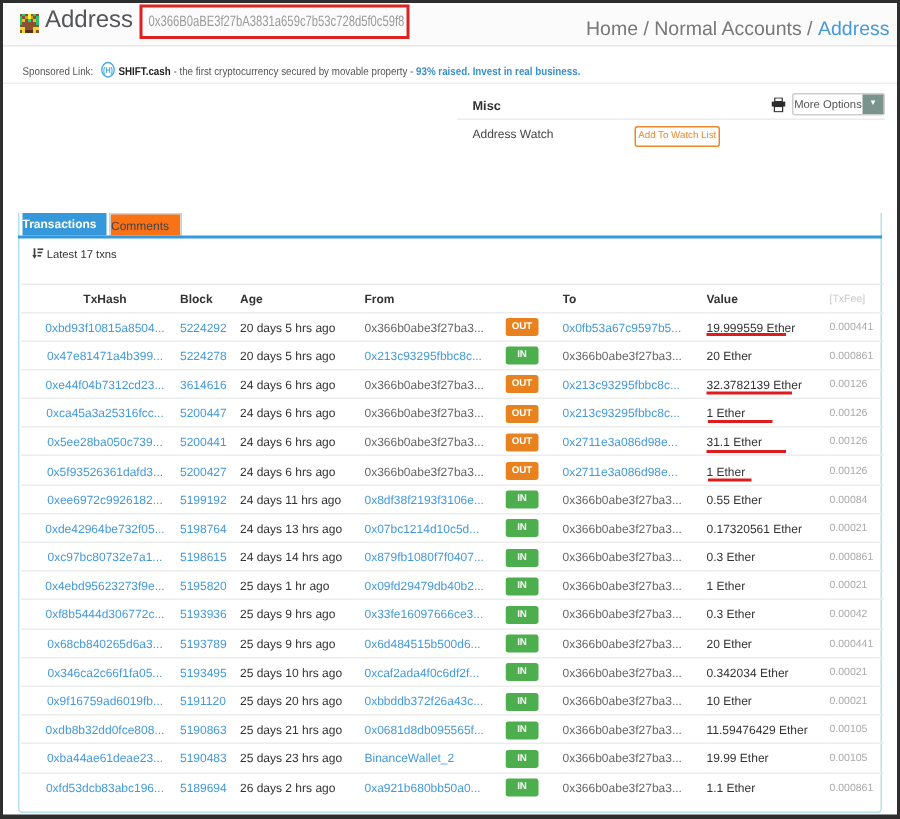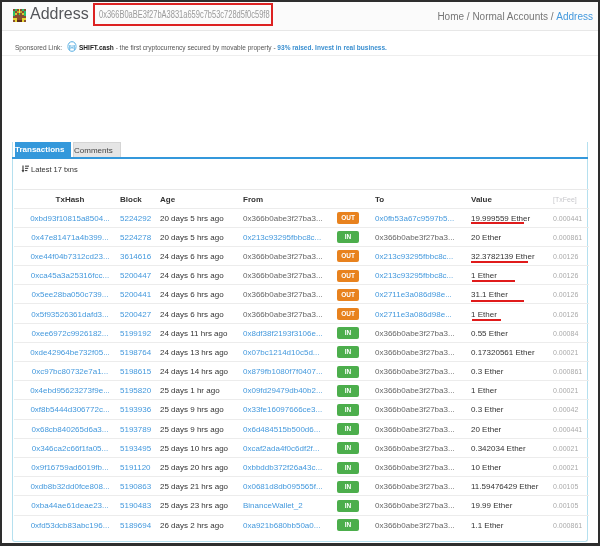--- a/index.html
+++ b/index.html
@@ -9,21 +9,21 @@
   background:#fff; overflow:hidden; }
 .abs { position:absolute; }
 a { text-decoration:none; }
 .blue { color:#4499dd; }
 
 
 #hdr { left:0; top:0; width:596px; height:29px; background:#fbfbfb; border-bottom:1px solid #e7e7e7; }
 #addrlbl { left:28px; top:3px; font-size:16px; color:#54565a; }
 #redbox { left:91px; top:1px; width:180px; height:23px; border:2px solid #dd2222; }
 #addrtxt { left:97px; top:7px; font-size:10px; color:#9a9a9a; transform:scaleX(0.75); transform-origin:0 50%; white-space:nowrap; }
-#crumb { right:5px; top:9px; font-size:10px; color:#777; }
+#crumb { right:5px; top:9px; font-size:13px; color:#777; }
 
 
 #spon { left:13px; top:39px; font-size:7.5px; color:#555; transform:scaleX(0.87); transform-origin:0 50%; white-space:nowrap; }
 #spon b { color:#222; }
 #spon .lnk { color:#3a8fd0; font-weight:bold; }
 #sponsep { left:0; top:53px; width:596px; height:1px; background:#eee; }
 
 
 .pnl-h { font-size:8.5px; font-weight:bold; color:#333; }
 .divline { height:1px; background:#ececec; }
@@ -32,21 +32,21 @@
 #misc { left:303px; top:55px; width:285px; height:80px; }
 #moreopt { position:absolute; right:0; top:5px; width:62px; height:15px; border:1px solid #ccc; border-radius:2px; background:#fff; font-size:7.5px; color:#555; }
 #moreopt .lab { position:absolute; left:0; top:0; width:46px; height:13px; line-height:13px; text-align:center; }
 #moreopt .car { position:absolute; right:0; top:0; width:14px; height:13px; background:#7b938d; color:#fff; font-size:6px; line-height:13px; text-align:center; }
 #watchbtn { position:absolute; left:118px; top:27px; width:57px; height:14px; border:1px solid #e8892a; border-radius:2px; color:#e8892a; background:#fff; font-size:6.5px; line-height:12px; text-align:center; white-space:nowrap; }
 
 
 #txpanel { left:10px; top:140px; width:576px; height:400px; border:1px solid #b5e0ef; border-top:none; border-radius:0 0 3px 3px; background:#fff; }
 .tab { position:absolute; top:0; height:15px; font-size:8px; line-height:15px; text-align:left; }
 #tab1 { left:2px; width:56px; background:#3498db; color:#fff; font-weight:bold; }
-#tab2 { left:60px; width:48px; background:#e5e5e5; color:#444; border:1px solid #d5d5d5; border-bottom:none; }
+#tab2 { left:60px; width:48px; background:#f97316; color:#444; border:1px solid #d5d5d5; border-bottom:none; }
 #tabbar { position:absolute; left:-1px; top:15px; width:576px; height:2px; background:#3498db; }
 #latest { position:absolute; left:8px; top:23px; font-size:7.5px; color:#333; }
 
 table { position:absolute; left:1px; top:47px; width:575px; border-collapse:collapse; table-layout:fixed; }
 td { padding:1px 0 0 0; font-size:8px; white-space:nowrap; overflow:hidden; vertical-align:middle; height:19.2px; border-top:1px solid #ececec; }
 tr.hd td { padding-top:2px; height:18.5px; border-top:1px solid #e9e9e9; font-weight:bold; color:#333; }
 tr.hd td.c8 { color:#c8c8cc; font-weight:normal; }
 td.c1 { padding-left:6px; width:106px;text-align:center; }
 td.c2 { width:40px; }
 td.c3 { width:83px; color:#333; }
@@ -96,20 +96,35 @@
 
   <div class="abs" id="spon">Sponsored Link: &nbsp;
     <svg width="11" height="11" viewBox="0 0 11 11" style="vertical-align:-2px;">
         <circle cx="5.5" cy="5.5" r="4.8" fill="none" stroke="#4aa8e0" stroke-width="1"></circle>
         <text x="5.5" y="7.6" font-size="5.5" fill="#4aa8e0" text-anchor="middle" font-weight="bold">(H)</text>
       </svg>
     <b>SHIFT.cash</b> - the first cryptocurrency secured by movable property - <span class="lnk">93% raised. Invest in real business.</span></div>
   <div class="abs" id="sponsep"></div>
 
 
+  <div class="abs" id="misc">
+    <div class="pnl-h" style="position:absolute; left:10px; top:8px;">Misc</div>
+    <svg style="position:absolute; right:66px; top:8px;" width="10" height="10" viewBox="0 0 20 20">
+        <rect x="5" y="0.5" width="10" height="5" fill="#fff" stroke="#2d2d2d" stroke-width="1.6"></rect>
+        <rect x="1" y="5.5" width="18" height="6.5" fill="#2d2d2d"></rect>
+        <rect x="4.5" y="12" width="11" height="7" fill="#fff" stroke="#2d2d2d" stroke-width="1.6"></rect>
+      </svg>
+    <div id="moreopt">
+        <span class="lab">More Options</span>
+        <span class="car">▾</span>
+      </div>
+    <div class="divline" style="position:absolute; left:0; top:22px; width:285px;"></div>
+    <div class="row-lbl" style="position:absolute; left:10px; top:28px;">Address Watch</div>
+    <div id="watchbtn">Add To Watch List</div>
+  </div>
 
   <div class="abs" id="txpanel">
     <div class="tab" id="tab1">Transactions</div>
     <div class="tab" id="tab2">Comments</div>
     <div id="tabbar"></div>
     <div id="latest"><svg width="8" height="8" viewBox="0 0 8 8" style="vertical-align:-1px;">
           <path d="M2 0.5v6" stroke="#444" stroke-width="1.2" fill="none"></path>
           <path d="M0.5 5L2 7.5L3.5 5z" fill="#444"></path>
           <rect x="4" y="0.6" width="4" height="1.1" fill="#444"></rect>
           <rect x="4" y="2.8" width="3.2" height="1.1" fill="#444"></rect>

